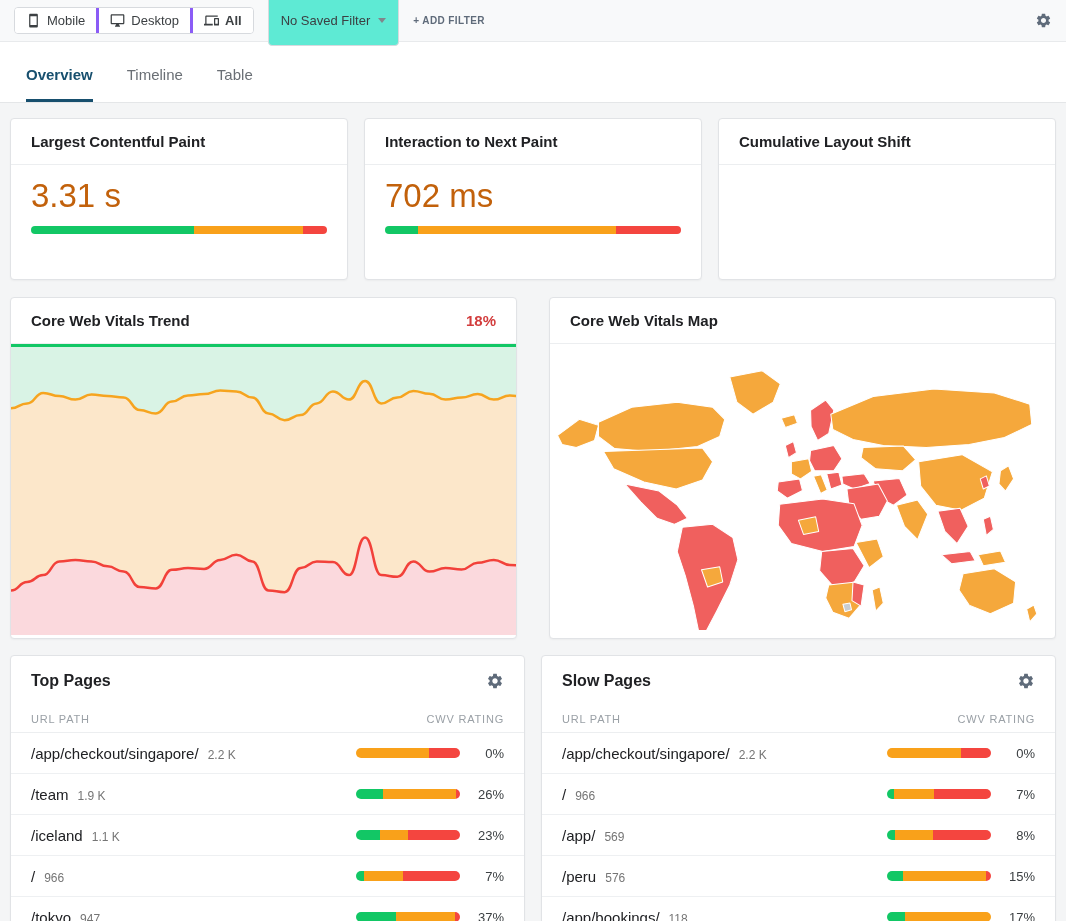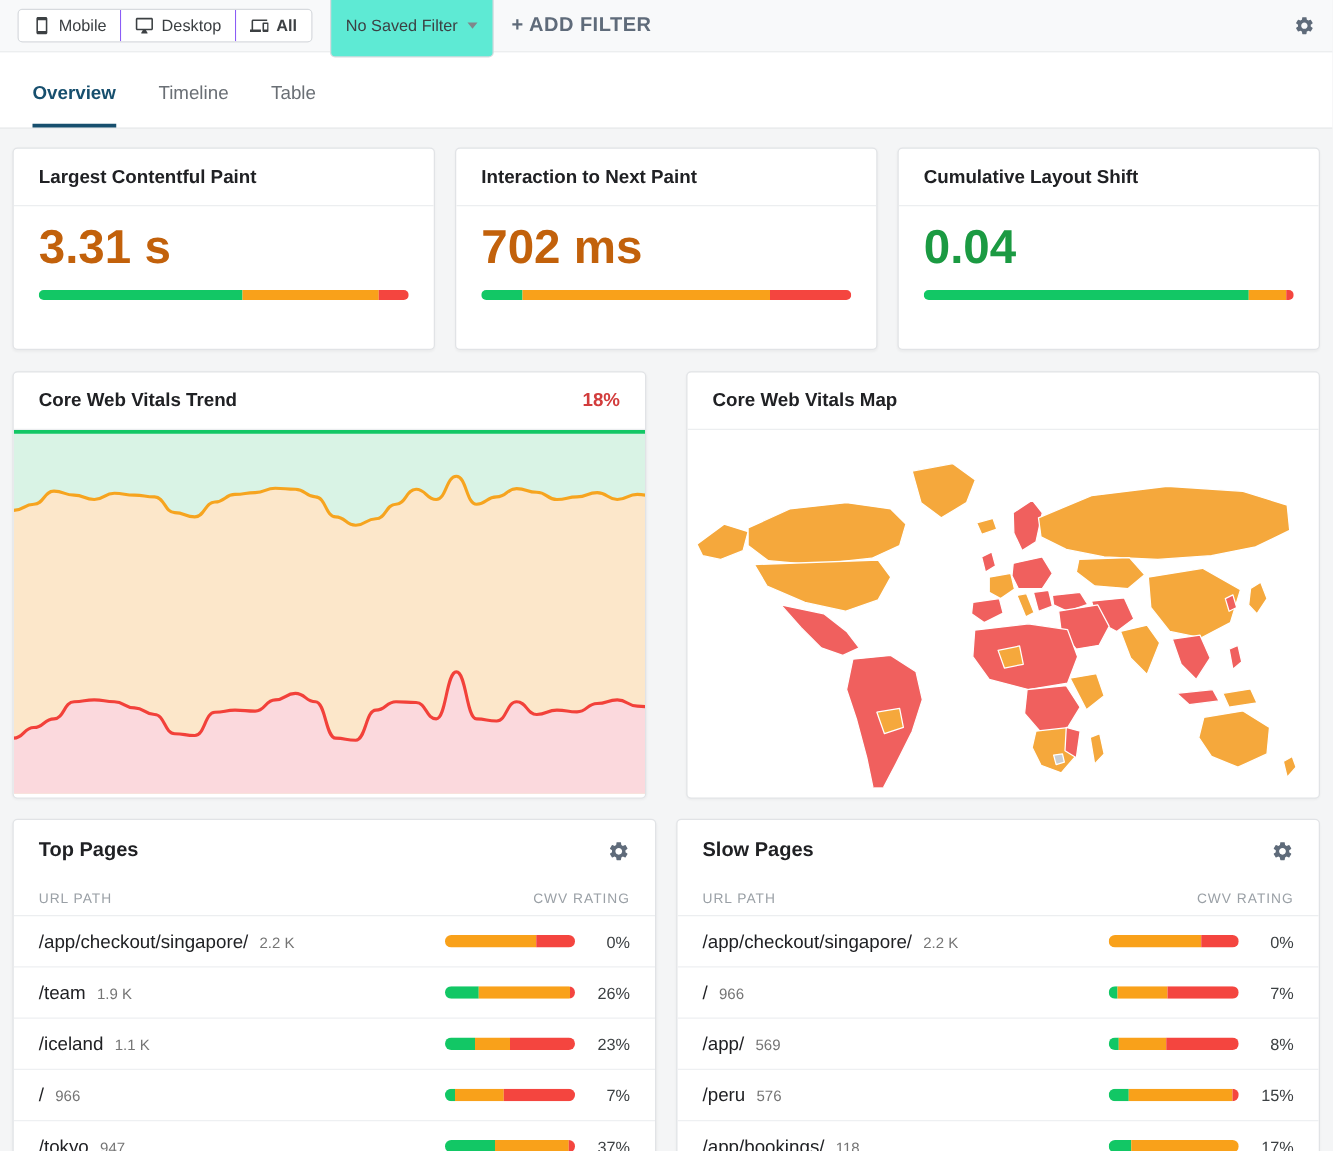--- a/index.html
+++ b/index.html
@@ -11,47 +11,47 @@
     color:#202124;
   }
   
   .toolbar {
     height:42px; background:#f8f9fa; border-bottom:1px solid #e8eaec;
     display:flex; align-items:center; padding:0 14px; gap:14px;
   }
   .seg-group { display:flex; background:#fff; border:1px solid #d7dade; border-radius:4px; overflow:hidden; }
   .seg-btn {
     display:flex; align-items:center; gap:6px; padding:5px 11px;
-    font-size:13px; color:#3c4043; cursor:pointer; border-right:1px solid #8b5cf6; background:#fff;
+    font-size:13px; color:#3c4043; cursor:pointer; border-right:3px solid #8b5cf6; background:#fff;
   }
   .seg-btn:last-child { border-right:none; }
   .seg-btn.selected { font-weight:bold; }
   .seg-btn svg { width:15px; height:15px; fill:#3c4043; }
   .filter-dd {
     display:flex; align-items:center; gap:8px; background:#5eead4;
     border:1px solid #d7dade; border-radius:4px; padding:17px 12px;
     font-size:13px; color:#3c4043; cursor:pointer;
   }
   .caret { width:0; height:0; border-left:4px solid transparent; border-right:4px solid transparent; border-top:5px solid #80868b; }
-  .add-filter { font-size:16px; font-weight:bold; letter-spacing:.4px; color:#5f6b7a; cursor:pointer; }
+  .add-filter { font-size:10px; font-weight:bold; letter-spacing:.4px; color:#5f6b7a; cursor:pointer; }
   .toolbar-spacer { flex:1; }
   .gear { width:17px; height:17px; fill:#5f6b7a; cursor:pointer; }
   
   .tabbar { background:#fff; border-bottom:1px solid #e4e6e8; padding:0 26px; display:flex; gap:34px; height:61px; align-items:flex-end; }
   .tab { font-size:15px; color:#6a6f75; padding:14px 0 16px; cursor:pointer; border-bottom:3px solid transparent; }
   .tab.active { color:#174f6e; font-weight:bold; border-bottom-color:#174f6e; }
   
   .main { padding:15px 10px 0; }
   .card { background:#fff; border:1px solid #e1e3e6; border-radius:4px; box-shadow:0 1px 2px rgba(0,0,0,.04); overflow:hidden; }
   .card-head { padding:14px 20px; font-size:15px; font-weight:bold; color:#202124; border-bottom:1px solid #eceef0; display:flex; align-items:center; justify-content:space-between; }
   
   .metrics-row { display:flex; gap:16px; }
   .metric-card { flex:1; height:162px; }
   .metric-body { padding:13px 20px 0; }
-  .metric-value { font-size:38px; font-weight:bold; line-height:1.1; }
+  .metric-value { font-size:33px; font-weight:normal; line-height:1.1; }
   .meter { margin-top:12px; height:8px; border-radius:5px; overflow:hidden; display:flex; width:100%; }
   .meter .seg { height:100%; display:block; }
   
   .charts-row { display:flex; gap:32px; margin-top:17px; }
   .chart-card { flex:1; height:342px; }
   .badge-pct { font-size:15px; font-weight:bold; }
   .chart-body { height:291px; position:relative; }
   .chart-body svg { display:block; }
   .map-body { height:291px; display:flex; align-items:center; justify-content:center; }
   
@@ -146,28 +146,20 @@
         <div class="metric-value" style="color: rgb(194, 97, 11);">702 ms</div>
         <div class="meter">
             <span class="seg" style="width: 11%; background: rgb(18, 199, 101);"></span>
             <span class="seg" style="width: 67%; background: rgb(249, 161, 26);"></span>
             <span class="seg" style="width: 22%; background: rgb(244, 69, 63);"></span>
           </div>
       </div>
     </div>
     <div class="card metric-card">
       <div class="card-head">Cumulative Layout Shift</div>
-      <div class="metric-body">
-        <div class="metric-value" style="color: rgb(27, 154, 66);">0.04</div>
-        <div class="meter">
-            <span class="seg" style="width: 88%; background: rgb(18, 199, 101);"></span>
-            <span class="seg" style="width: 10%; background: rgb(249, 161, 26);"></span>
-            <span class="seg" style="width: 2%; background: rgb(244, 69, 63);"></span>
-          </div>
-      </div>
     </div>
   </div>
 
   <div class="charts-row">
     <div class="card chart-card">
       <div class="card-head">
         <span>Core Web Vitals Trend</span>
         <span class="badge-pct" style="color: rgb(210, 60, 60);">18%</span>
       </div>
       <div class="chart-body">

